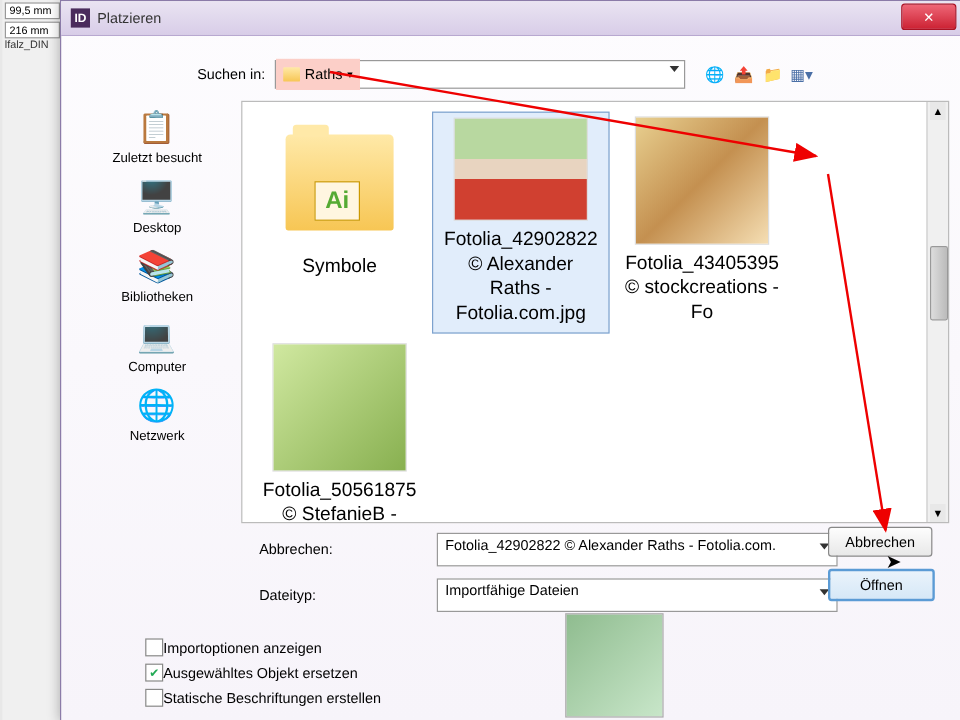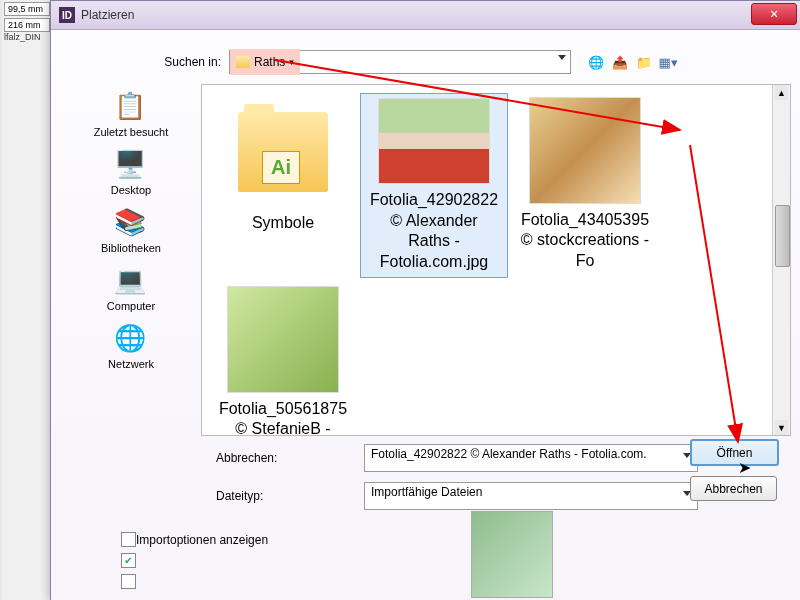--- a/index.html
+++ b/index.html
@@ -166,38 +166,40 @@
     <div class="field-row">
       <span class="field-label">Dateityp:</span>
       <div class="field-combo">
         <span>Importfähige Dateien</span>
         <div class="combo-arrow"></div>
       </div>
     </div>
   </div>
 
   <div class="btn-col">
+    <div class="btn">
+        <span>Abbrechen</span>
+      </div>
     <div class="btn primary">
         <span>Öffnen</span>
-      </div>
-    <div class="btn">
-        <span>Abbrechen</span>
       </div>
   </div>
 
   <div class="checks">
     <div class="check-row">
         <div class="checkbox"></div>
         <span>Importoptionen anzeigen</span>
       </div>
     <div class="check-row">
         <div class="checkbox">✔</div>
+        <span>Ausgewähltes Objekt ersetzen</span>
       </div>
     <div class="check-row">
         <div class="checkbox"></div>
+        <span>Statische Beschriftungen erstellen</span>
       </div>
   </div>
 
   <div class="preview"></div>
 </div>
 
 <svg style="position:absolute;top:0;left:0;width:800px;height:600px;pointer-events:none">
   <defs>
       <marker id="ah" markerWidth="10" markerHeight="8" refX="9" refY="4" orient="auto">
         <polygon points="0 0, 10 4, 0 8" fill="#e00"></polygon>

